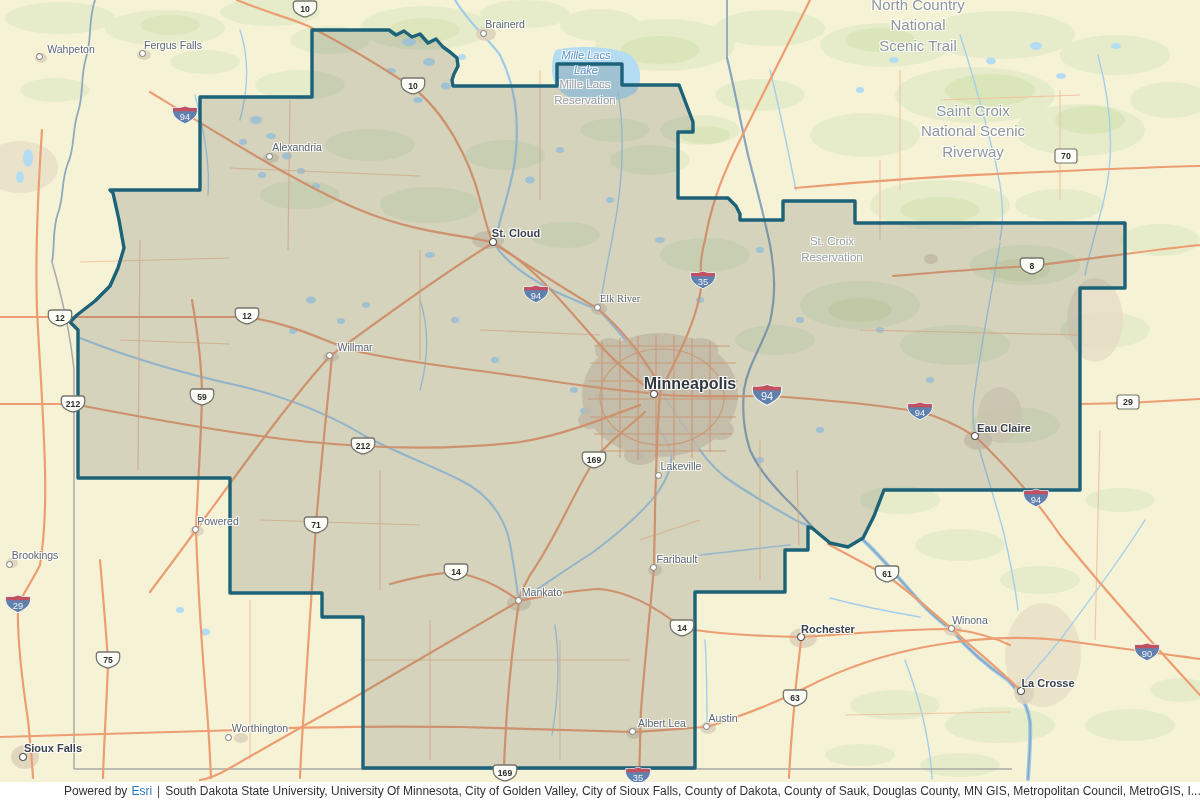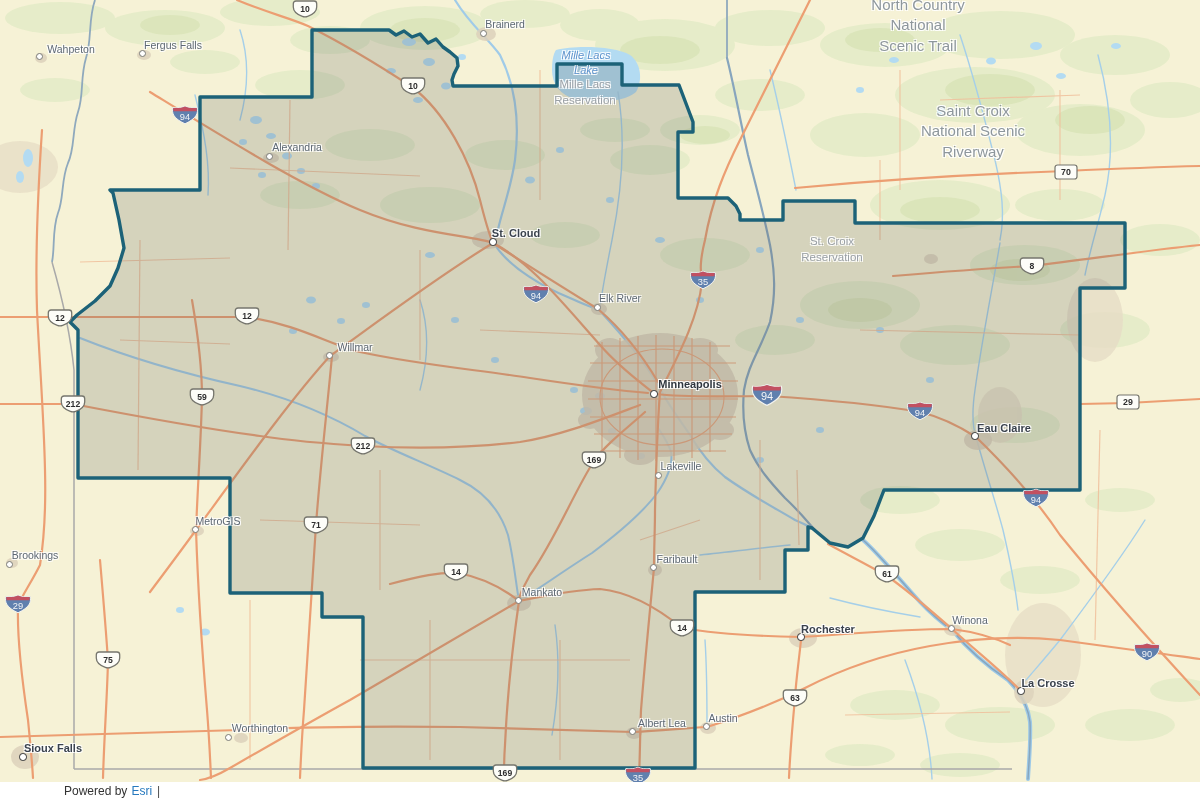--- a/index.html
+++ b/index.html
@@ -15,21 +15,21 @@
 
   
   .city{position:absolute;width:0;height:0;}
   .city-dot{position:absolute;left:-4px;top:-4px;width:5px;height:5px;background:#fff;
     border:1.6px solid #7b7b76;border-radius:50%;}
   .city.major .city-dot,.city.metro .city-dot{border-color:#2f2f2f;width:5.5px;height:5.5px;}
   .city-label{position:absolute;white-space:nowrap;font-size:10.5px;color:#5d6874;
     text-shadow:-1px -1px 0 rgba(255,255,255,.9),1px -1px 0 rgba(255,255,255,.9),
     -1px 1px 0 rgba(255,255,255,.9),1px 1px 0 rgba(255,255,255,.9);}
   .city.major .city-label{font-size:11px;font-weight:bold;color:#3a424d;}
-  .city.metro .city-label{font-size:11px;font-weight:bold;color:#30373f;}
+  .city.metro .city-label{font-size:16px;font-weight:bold;color:#30373f;}
 
   
   .area-label{white-space:pre-line;text-align:center;line-height:1.35;}
   .area-label.area{font-size:11.5px;color:#9aa0a6;}
   .area-label.trail{font-size:15px;color:#8e979c;}
   .area-label.water{font-size:11px;font-style:italic;color:#5e93cc;}
 
   
   .shield{pointer-events:none;}
   .shield svg{display:block;}
@@ -333,41 +333,41 @@
         <div class="city town" style="left: 270px; top: 157px;">
     <span class="city-dot"></span>
     <span class="city-label" style="transform: translate(-50%, -50%) translate(27px, -10px);">Alexandria</span>
   </div>
         <div class="city major" style="left: 493px; top: 242px;">
     <span class="city-dot"></span>
     <span class="city-label" style="transform: translate(-50%, -50%) translate(23px, -9px);">St. Cloud</span>
   </div>
         <div class="city town" style="left: 598px; top: 308px;">
     <span class="city-dot"></span>
-    <span class="city-label" style="transform: translate(-50%, -50%) translate(22px, -10px);">Elk River</span>
+    <span class="city-label" style="transform: translate(-50%, -50%) translate(22px, -10px); font-family: Liberation Serif, serif;">Elk River</span>
   </div>
         <div class="city town" style="left: 330px; top: 356px;">
     <span class="city-dot"></span>
     <span class="city-label" style="transform: translate(-50%, -50%) translate(19px, -9px); padding-left: 12px;">Willmar</span>
   </div>
         <div class="city metro" style="left: 654px; top: 394px;">
     <span class="city-dot"></span>
     <span class="city-label" style="transform: translate(-50%, -50%) translate(36px, -10px);">Minneapolis</span>
   </div>
         <div class="city major" style="left: 975px; top: 436px;">
     <span class="city-dot"></span>
     <span class="city-label" style="transform: translate(-50%, -50%) translate(29px, -8px);">Eau Claire</span>
   </div>
         <div class="city town" style="left: 659px; top: 476px;">
     <span class="city-dot"></span>
     <span class="city-label" style="transform: translate(-50%, -50%) translate(22px, -10px);">Lakeville</span>
   </div>
         <div class="city town" style="left: 196px; top: 530px;">
     <span class="city-dot"></span>
-    <span class="city-label" style="transform: translate(-50%, -50%) translate(22px, -9px);">MetroGIS</span>
+    <span class="city-label" style="transform: translate(-50%, -50%) translate(22px, -9px);">Powered</span>
   </div>
         <div class="city town" style="left: 10px; top: 565px;">
     <span class="city-dot"></span>
     <span class="city-label" style="transform: translate(-50%, -50%) translate(25px, -10px);">Brookings</span>
   </div>
         <div class="city town" style="left: 654px; top: 568px;">
     <span class="city-dot"></span>
     <span class="city-label" style="transform: translate(-50%, -50%) translate(23px, -9px);">Faribault</span>
   </div>
         <div class="city town" style="left: 519px; top: 601px;">
@@ -566,33 +566,34 @@
       <text x="14" y="14.6" class="i-num">90</text>
     </svg>
   </div>
         <div class="pos shield interstate" style="left: 638px; top: 776px;">
     <svg width="28" height="20" viewBox="0 0 28 20">
       <path class="i-body" d="M14 1.2 C17.5 2.8 22 3.2 26.2 2.6 C27.4 8.2 25.6 13.4 14 18.8 C2.4 13.4 0.6 8.2 1.8 2.6 C6 3.2 10.5 2.8 14 1.2 Z"></path>
       <path class="i-band" d="M14 1.6 C17.3 3 21.8 3.4 25.8 2.9 L25.5 6.2 L2.5 6.2 L2.2 2.9 C6.2 3.4 10.7 3 14 1.6 Z"></path>
       <text x="14" y="14.6" class="i-num">35</text>
     </svg>
   </div>
-        <div class="pos shield state" style="left: 1066px; top: 172px;">
+        <div class="pos shield state" style="left: 1066px; top: 156px;">
     <svg width="24" height="16" viewBox="0 0 24 16">
       <rect class="st-body" x="1" y="1" width="22" height="14" rx="2.5"></rect>
       <text x="12" y="11.4" class="st-num">70</text>
     </svg>
   </div>
         <div class="pos shield state" style="left: 1128px; top: 402px;">
     <svg width="24" height="16" viewBox="0 0 24 16">
       <rect class="st-body" x="1" y="1" width="22" height="14" rx="2.5"></rect>
       <text x="12" y="11.4" class="st-num">29</text>
     </svg>
   </div>
       </div>
   </div>
 
   <div id="attribution">
     <span>Powered by</span>
     <a>Esri</a>
     <span class="sep">|</span>
+    <span>South Dakota State University, University Of Minnesota, City of Golden Valley, City of Sioux Falls, County of Dakota, County of Sauk, Douglas County, MN GIS, Metropolitan Council, MetroGIS, I...</span>
   </div>
 </div>
 
 </body></html>

